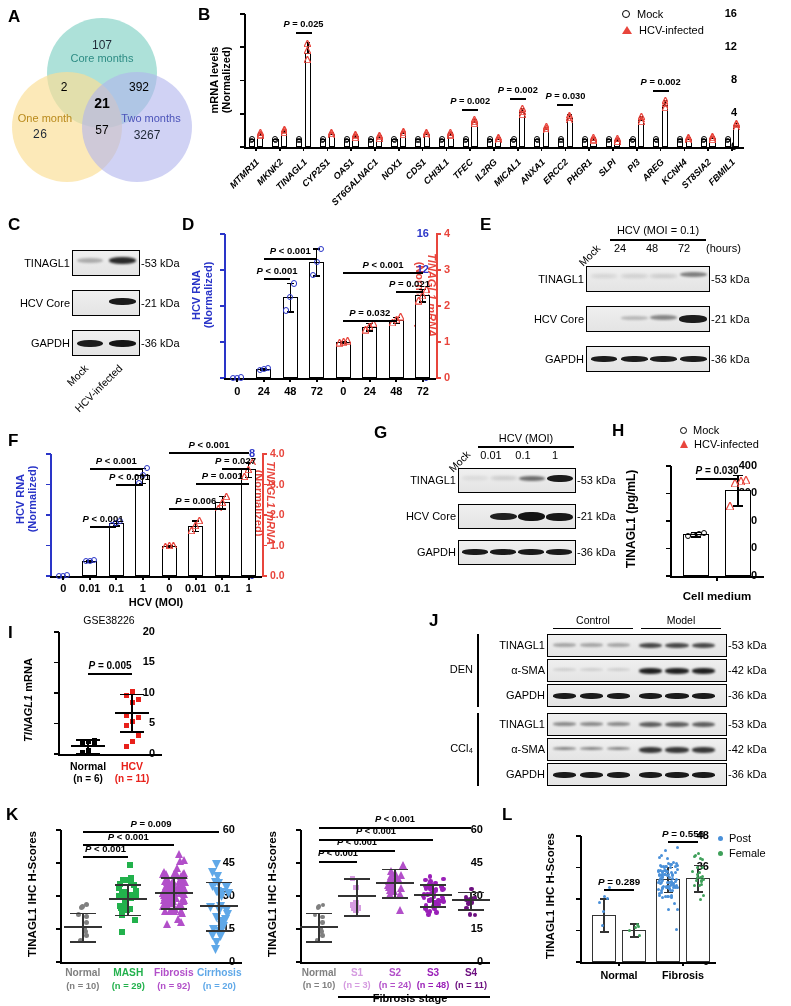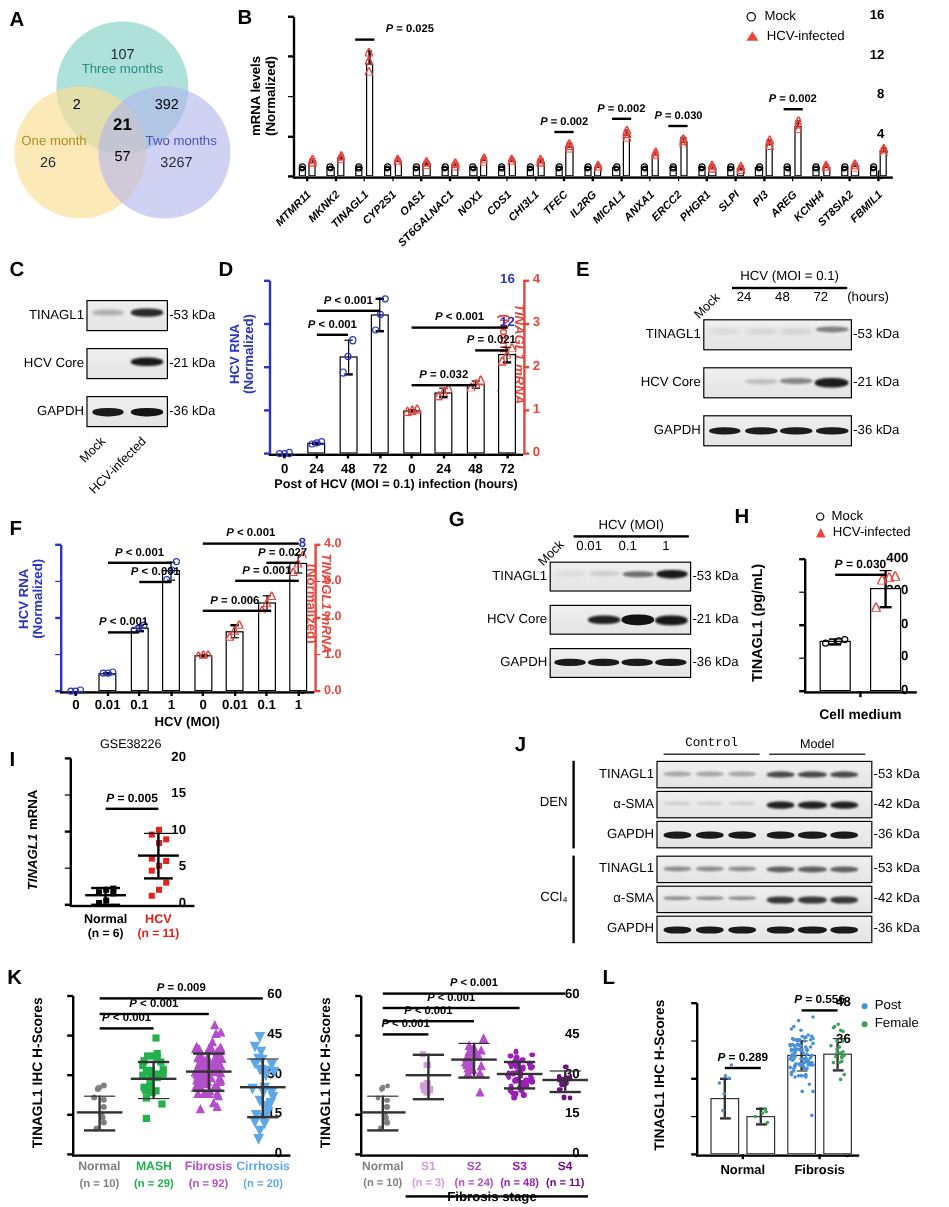--- a/index.html
+++ b/index.html
@@ -36,24 +36,24 @@
 <body>
 
 <div class="panel" style="left:0px;top:0px;width:200px;height:210px;">
   <div class="plabel" style="position:absolute;left:8px;top:8px;">A</div>
 
   <div class="venn-c" style="left:47px;top:18px;width:110px;height:110px;background:rgba(122,206,194,0.62);"></div>
   <div class="venn-c" style="left:12px;top:72px;width:110px;height:110px;background:rgba(250,222,150,0.68);"></div>
   <div class="venn-c" style="left:82px;top:72px;width:110px;height:110px;background:rgba(176,180,237,0.60);"></div>
 
   <div class="venn-n" style="left:78px;top:38px;width:48px;font-size:12px;color:#1f2937;">107</div>
-  <div class="venn-n" style="left:62px;top:52px;width:80px;color:#2d8c84;">Three months</div>
+  <div class="venn-n" style="left:62px;top:52px;width:80px;color:#2d8c84;">Core months</div>
 
   <div class="venn-n" style="left:6px;top:112px;width:78px;color:#b98a1b;">One month</div>
-  <div class="venn-n" style="left:16px;top:128px;width:48px;font-size:12px;color:#1f2937;">26</div>
+  <div class="venn-n" style="left:16px;top:128px;width:48px;font-size:12px;color:#1f2937;font-family:Liberation Mono, monospace;">26</div>
 
   <div class="venn-n" style="left:110px;top:112px;width:82px;color:#4a52b8;">Two months</div>
   <div class="venn-n" style="left:120px;top:128px;width:54px;font-size:12px;color:#1f2937;">3267</div>
 
   <div class="venn-n" style="left:52px;top:80px;width:24px;font-size:12px;">2</div>
   <div class="venn-n" style="left:120px;top:80px;width:38px;font-size:12px;">392</div>
   <div class="venn-n" style="left:88px;top:95px;width:28px;font-size:14px;font-weight:bold;">21</div>
   <div class="venn-n" style="left:88px;top:123px;width:28px;font-size:12px;">57</div>
 </div>
 
@@ -461,21 +461,21 @@
         <polygon points="3.4,0 6.8,6.8 0,6.8" fill="none" stroke="#e8453c" stroke-width="1.2"></polygon>
       </svg>
       <svg width="6.8" height="6.8" style="position:absolute;left:488.99523809523816px;top:107.46879999999999px;">
         <polygon points="3.4,0 6.8,6.8 0,6.8" fill="none" stroke="#e8453c" stroke-width="1.2"></polygon>
       </svg>
       <svg width="6.8" height="6.8" style="position:absolute;left:488.99523809523816px;top:109.5436px;">
         <polygon points="3.4,0 6.8,6.8 0,6.8" fill="none" stroke="#e8453c" stroke-width="1.2"></polygon>
       </svg>
       <div class="diaglabel" style="left: 486.095px; top: 143px; font-size: 9.2px; font-style: italic; font-weight: bold; transform-origin: left top; transform: rotate(-45deg) translate(-100%, 0px); text-align: right;">FBMIL1</div>
       <div class="sigbar" style="left:51.523809523809526px;top:17.796999999999997px;width:15.999999999999993px;"></div>
-      <div class="pval" style="position:absolute;left:59.52380952380952px;top:4.796999999999997px;transform:translateX(-50%);font-size:9.3px;margin-left:38px;"><i>P</i> = 0.025</div>
+      <div class="pval" style="position:absolute;left:59.52380952380952px;top:4.796999999999997px;transform:translateX(-50%);font-size:9.3px;"><i>P</i> = 0.025</div>
       <div class="sigbar" style="left:218.1904761904762px;top:95.07px;width:16px;"></div>
       <div class="pval" style="position:absolute;left:226.1904761904762px;top:82.07px;transform:translateX(-50%);font-size:9.3px;"><i>P</i> = 0.002</div>
       <div class="sigbar" style="left:265.8095238095238px;top:83.898px;width:16px;"></div>
       <div class="pval" style="position:absolute;left:273.8095238095238px;top:70.898px;transform:translateX(-50%);font-size:9.3px;"><i>P</i> = 0.002</div>
       <div class="sigbar" style="left:313.42857142857144px;top:90.41499999999999px;width:16px;"></div>
       <div class="pval" style="position:absolute;left:321.42857142857144px;top:77.41499999999999px;transform:translateX(-50%);font-size:9.3px;"><i>P</i> = 0.030</div>
       <div class="sigbar" style="left:408.6666666666667px;top:75.519px;width:16px;"></div>
       <div class="pval" style="position:absolute;left:416.6666666666667px;top:62.519000000000005px;transform:translateX(-50%);font-size:9.3px;"><i>P</i> = 0.002</div>
     </div>
 </div>
@@ -636,21 +636,20 @@
       <div class="pval" style="position:absolute;left:66.25px;top:11px;transform:translateX(-50%);font-size:9.5px;"><i>P</i> &lt; 0.001</div>
       <div class="sigbar" style="left:39.75px;top:44px;width:26.5px;"></div>
       <div class="pval" style="position:absolute;left:53px;top:31px;transform:translateX(-50%);font-size:9.5px;"><i>P</i> &lt; 0.001</div>
       <div class="sigbar" style="left:119.25px;top:38px;width:79.5px;"></div>
       <div class="pval" style="position:absolute;left:159px;top:25px;transform:translateX(-50%);font-size:9.5px;"><i>P</i> &lt; 0.001</div>
       <div class="sigbar" style="left:172.25px;top:57px;width:26.5px;"></div>
       <div class="pval" style="position:absolute;left:185.5px;top:44px;transform:translateX(-50%);font-size:9.5px;"><i>P</i> = 0.021</div>
       <div class="sigbar" style="left:119.25px;top:86px;width:53px;"></div>
       <div class="pval" style="position:absolute;left:145.75px;top:73px;transform:translateX(-50%);font-size:9.5px;"><i>P</i> = 0.032</div>
     </div>
-  <div class="axis-title" style="position:absolute;left:16px;top:186px;width:268px;text-align:center;font-size:10.5px;">Post of HCV (MOI = 0.1) infection (hours)</div>
 </div>
 
 <div class="panel" style="left:478px;top:212px;width:313px;height:208px;">
   <div class="plabel" style="position:absolute;left:2px;top:4px;">E</div>
   <div id="e-blots" style="position:absolute;left:0;top:0;width:313px;height:208px;">
       <div style="position:absolute;left:132px;top:12px;width:96px;text-align:center;font-size:11px;">HCV (MOI = 0.1)</div>
       <div style="position:absolute;left:132px;top:27px;width:96px;height:1.5px;background:#000;"></div>
       <div class="diaglabel" style="left: 116px; top: 30px; font-size: 10.5px; transform-origin: left top; transform: rotate(-45deg) translate(-100%, 0px); text-align: right;">Mock</div>
       <div style="position:absolute;left:130px;top:30px;width:24px;text-align:center;font-size:11px;">24</div>
       <div style="position:absolute;left:162px;top:30px;width:24px;text-align:center;font-size:11px;">48</div>
@@ -968,21 +967,21 @@
       <div style="position:absolute;left:46px;top:128px;width:56px;text-align:center;font-size:10.5px;font-weight:bold;color:#e8201a;">HCV</div>
       <div style="position:absolute;left:46px;top:141px;width:56px;text-align:center;font-size:10px;font-weight:bold;color:#e8201a;">(n = 11)</div>
       <div class="sigbar" style="left:30px;top:41.480000000000004px;width:44px;"></div>
       <div class="pval" style="position:absolute;left:52px;top:28.480000000000004px;transform:translateX(-50%);font-size:10px;"><i>P</i> = 0.005</div>
     </div>
 </div>
 
 <div class="panel" style="left:425px;top:608px;width:366px;height:200px;">
   <div class="plabel" style="position:absolute;left:4px;top:4px;">J</div>
   <div id="j-blots" style="position:absolute;left:0;top:0;width:366px;height:200px;">
-      <div style="position:absolute;left:128px;top:6px;width:80px;text-align:center;font-size:10.5px;font-family:Liberation Mono, monospace;">Control</div>
+      <div style="position:absolute;left:128px;top:6px;width:80px;text-align:center;font-size:10.5px;">Control</div>
       <div style="position:absolute;left:128px;top:20px;width:80px;height:1.4px;background:#000;"></div>
       <div style="position:absolute;left:216px;top:6px;width:80px;text-align:center;font-size:10.5px;">Model</div>
       <div style="position:absolute;left:216px;top:20px;width:80px;height:1.4px;background:#000;"></div>
       <div class="wb-label" style="left:60px;top:31px;width:60px;text-align:right;">TINAGL1</div>
       <div class="wb-box" style="left:122px;top:26px;width:180px;height:23px;background:linear-gradient(180deg,#efefef,#e4e4e4);">
         <div class="band" style="position:absolute;left:3%;top:38%;width:13%;height:4px;background:rgba(10,10,10,0.3);filter:blur(1.1px);"></div>
         <div class="band" style="position:absolute;left:18%;top:38%;width:13%;height:4px;background:rgba(10,10,10,0.3);filter:blur(1.1px);"></div>
         <div class="band" style="position:absolute;left:33%;top:38%;width:13%;height:4px;background:rgba(10,10,10,0.3);filter:blur(1.1px);"></div>
         <div class="band" style="position:absolute;left:51%;top:38%;width:13%;height:5px;background:rgba(10,10,10,0.72);filter:blur(1.1px);"></div>
         <div class="band" style="position:absolute;left:66%;top:38%;width:13%;height:5px;background:rgba(10,10,10,0.72);filter:blur(1.1px);"></div>

